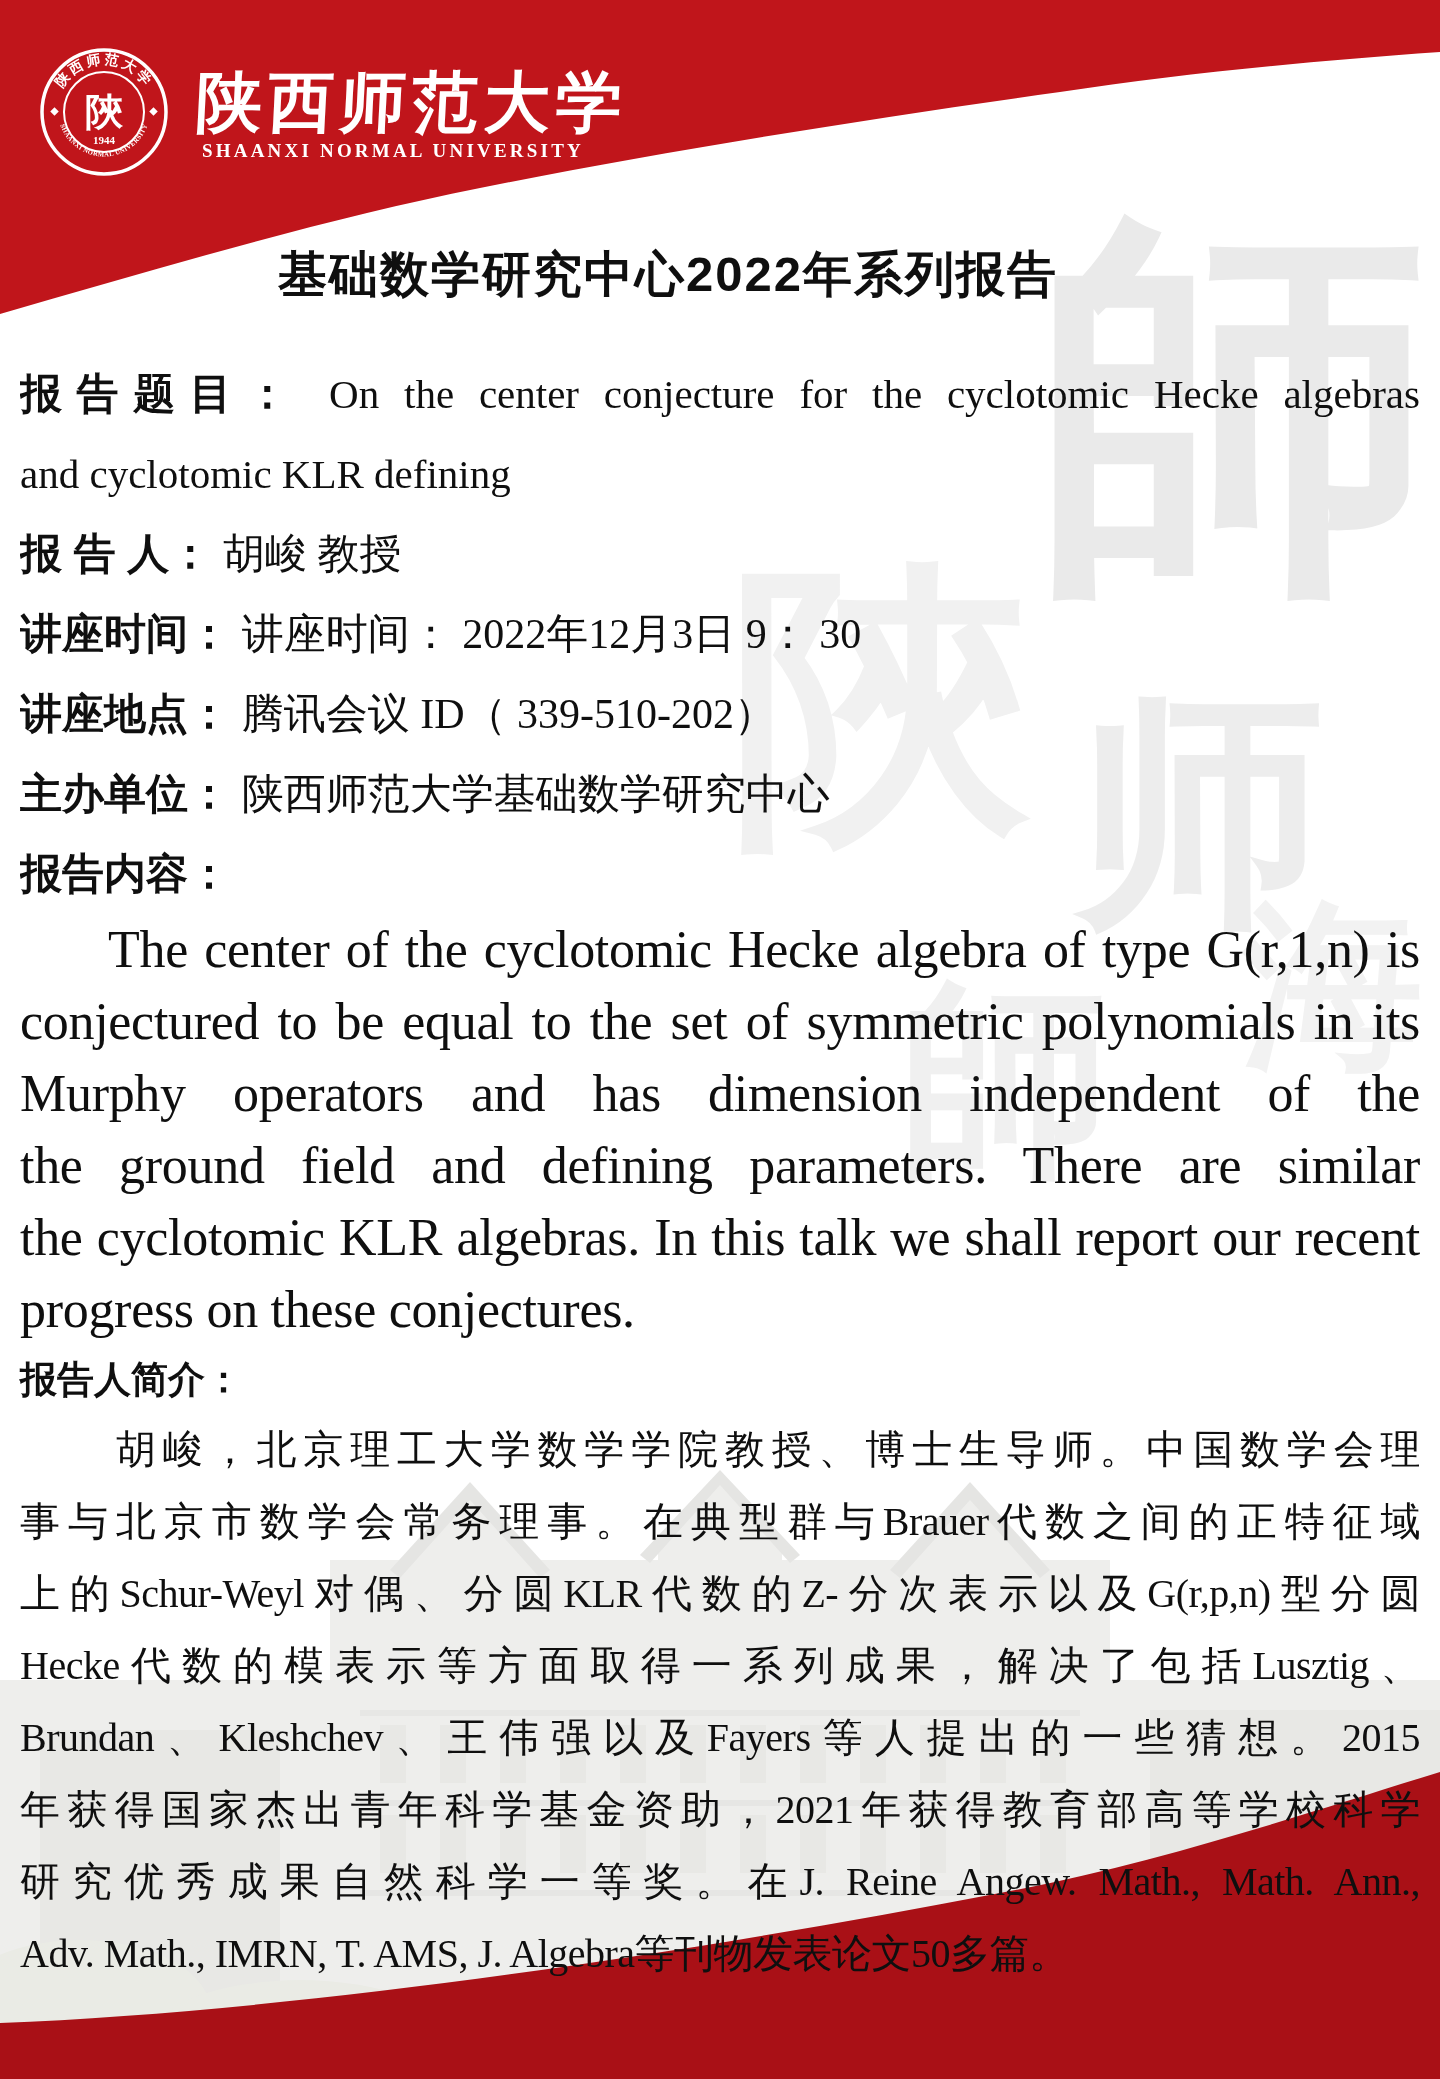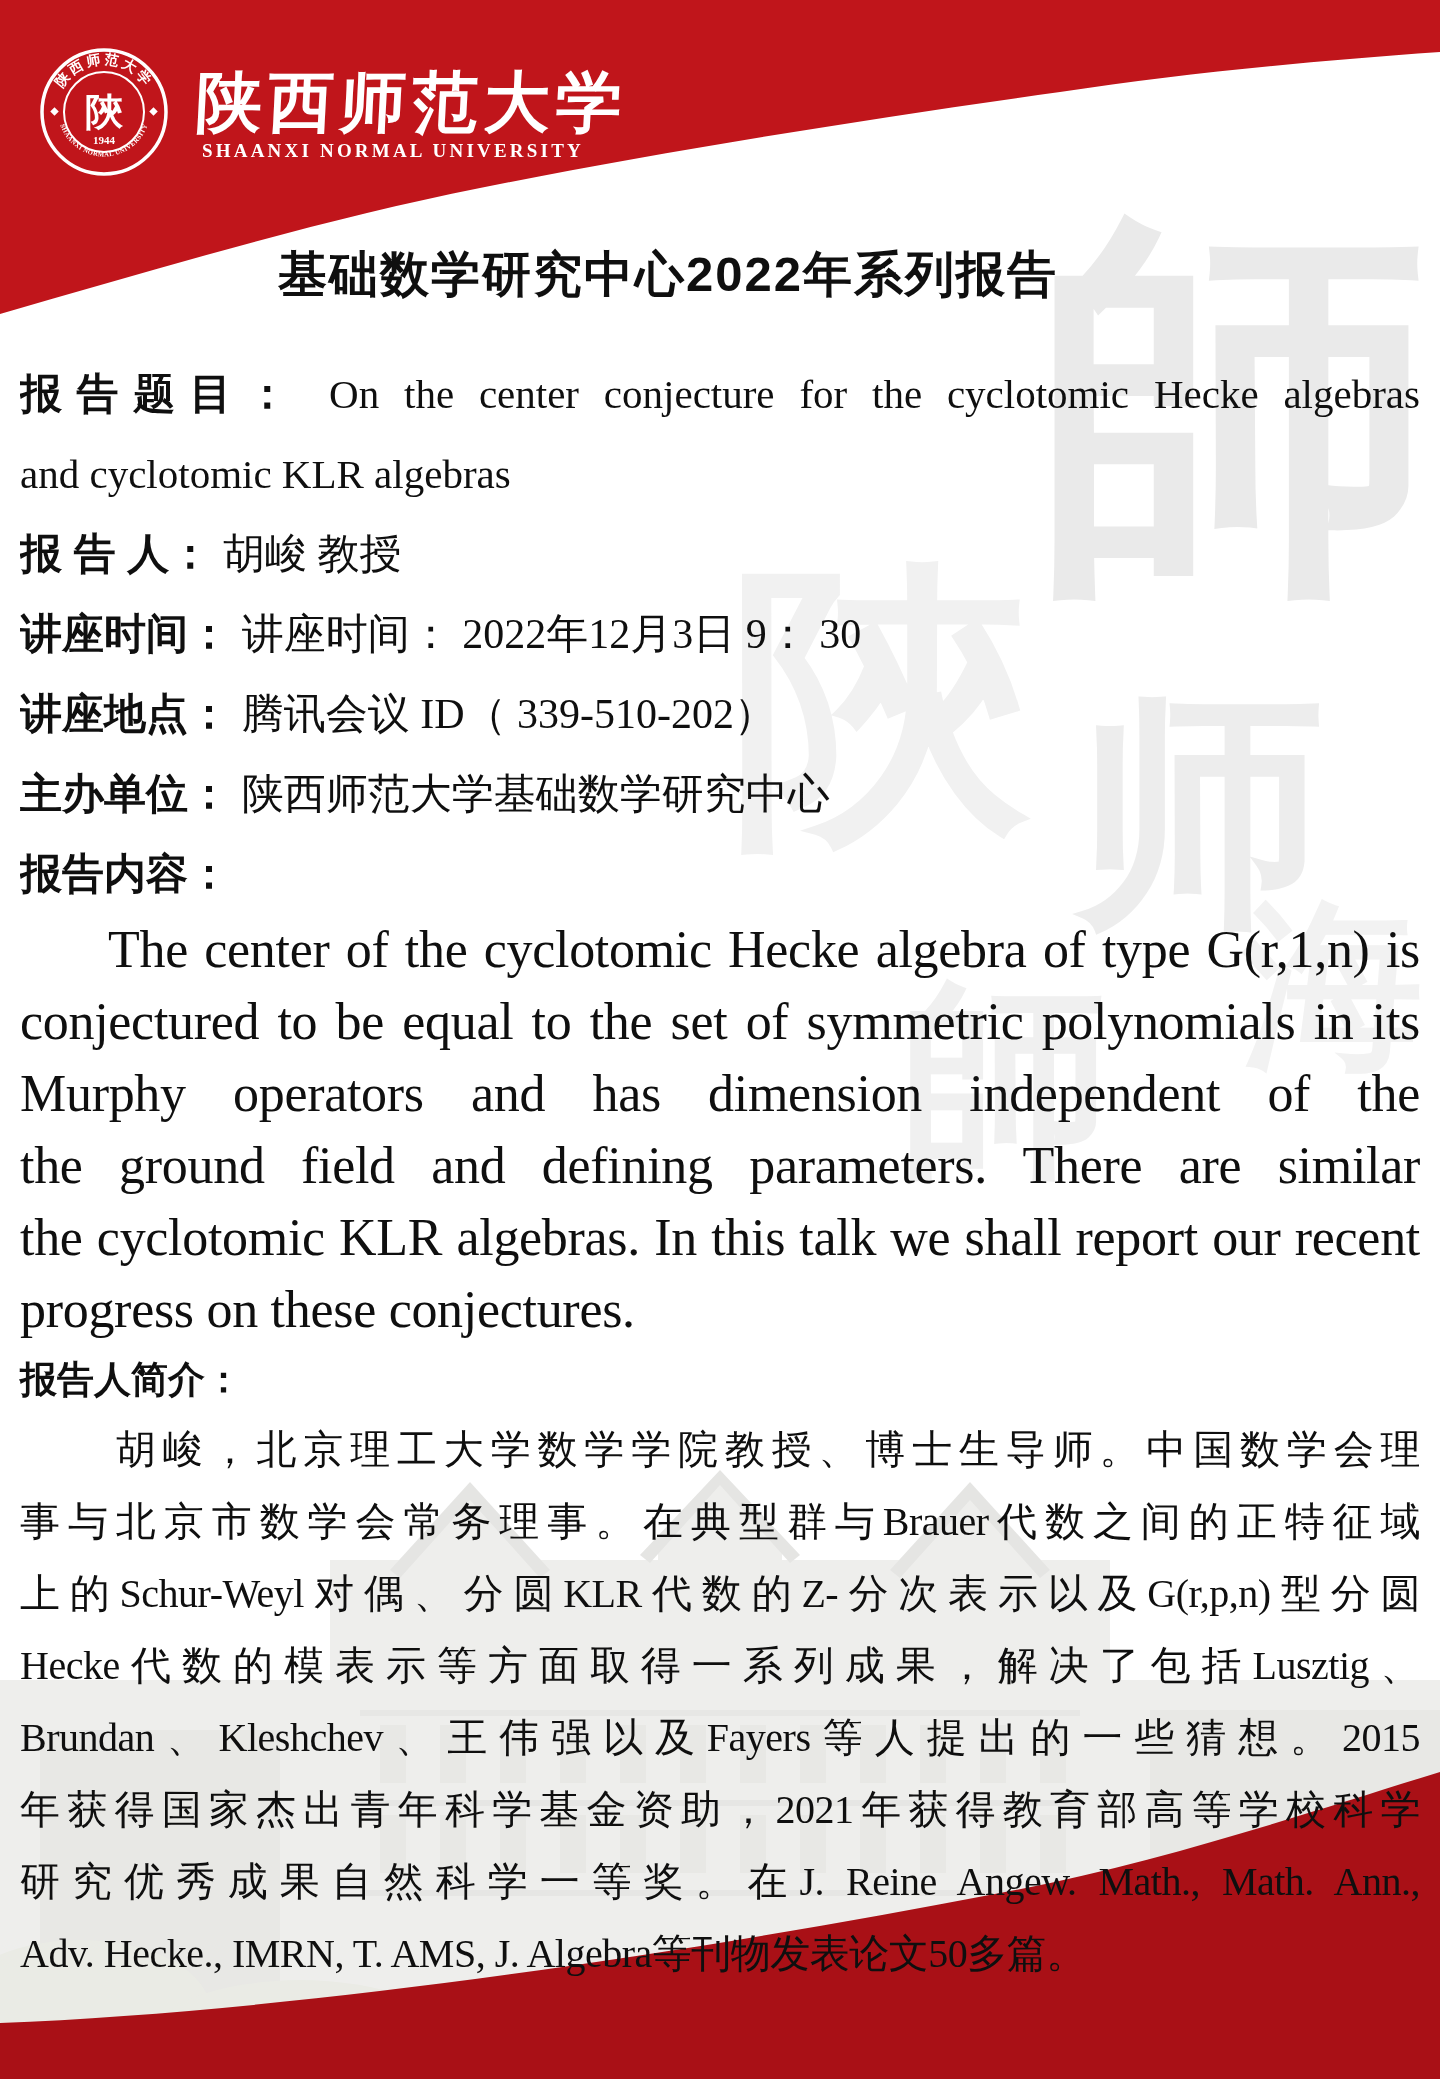--- a/index.html
+++ b/index.html
@@ -141,21 +141,21 @@
 
   <div class="title">基础数学研究中心2022年系列报告</div>
 
   <div class="content">
 
     <div class="frow jrow">
       <span class="flabel">报告题目：</span>
       <span class="fvalue latin">On the center conjecture for the cyclotomic Hecke algebras</span>
     </div>
     <div class="frow">
-      <span class="fvalue latin">and cyclotomic KLR algebras</span>
+      <span class="fvalue latin">and cyclotomic KLR defining</span>
     </div>
     <div class="frow">
       <span class="flabel">报 告 人：</span>
       <span class="fvalue">胡峻 教授</span>
     </div>
     <div class="frow">
       <span class="flabel">讲座时间：</span>
       <span class="fvalue">讲座时间： 2022年12月3日 9： 30</span>
     </div>
     <div class="frow">
@@ -179,16 +179,16 @@
 
     <div class="bhead">报告人简介：</div>
 
     <div class="bline first">胡峻，北京理工大学数学学院教授、博士生导师。中国数学会理</div>
     <div class="bline">事与北京市数学会常务理事。在典型群与Brauer代数之间的正特征域</div>
     <div class="bline">上的Schur-Weyl对偶、分圆KLR代数的Z-分次表示以及G(r,p,n)型分圆</div>
     <div class="bline">Hecke代数的模表示等方面取得一系列成果，解决了包括Lusztig、</div>
     <div class="bline">Brundan、Kleshchev、王伟强以及Fayers等人提出的一些猜想。2015</div>
     <div class="bline">年获得国家杰出青年科学基金资助，2021年获得教育部高等学校科学</div>
     <div class="bline">研究优秀成果自然科学一等奖。在J. Reine Angew. Math., Math. Ann.,</div>
-    <div class="bline last">Adv. Hecke., IMRN, T. AMS, J. Algebra等刊物发表论文50多篇。</div>
+    <div class="bline last">Adv. Math., IMRN, T. AMS, J. Algebra等刊物发表论文50多篇。</div>
 
   </div>
 </div>
 
 </body></html>

